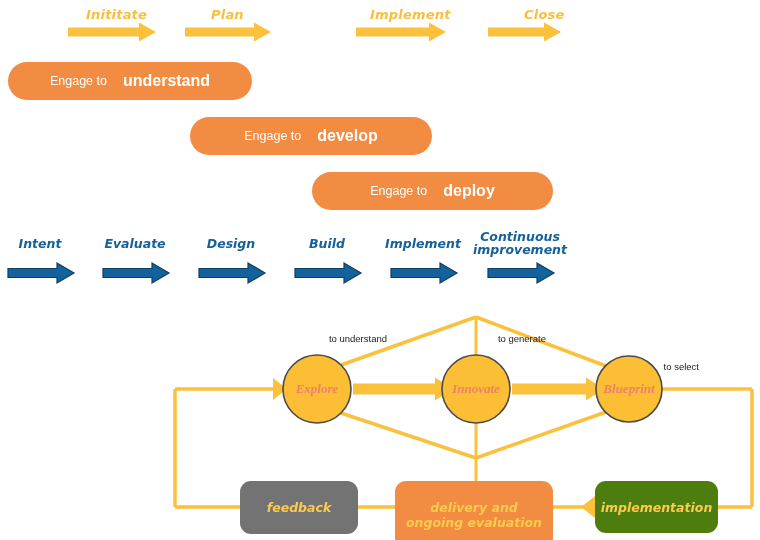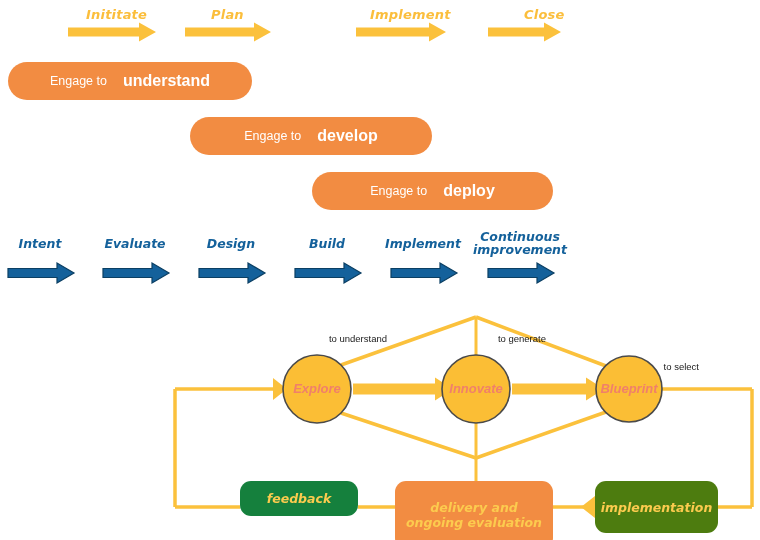--- a/index.html
+++ b/index.html
@@ -33,21 +33,21 @@
 
   
   .cap{
     position:absolute;color:#1a1a1a;font-size:9.5px;
     font-family:"Liberation Sans", sans-serif;white-space:nowrap;text-align:right;
   }
 
   
   .node-text{
     position:absolute;color:#F0806A;font-size:13px;font-style:italic;font-weight:600;
-    font-family:Liberation Sans, sans-serif;white-space:nowrap;text-align:center;
+    font-family:Liberation Serif, serif;white-space:nowrap;text-align:center;
   }
 
   
   .loopbox{
     position:absolute;background:#F28C42;border-radius:11px;
     display:flex;align-items:center;justify-content:center;text-align:center;
     color:#FCCB4E;font-size:12.5px;font-style:italic;font-weight:600;
     font-family:"DejaVu Sans", sans-serif;line-height:15px;box-sizing:border-box;padding:2px 6px;
   }
 </style>
@@ -140,18 +140,18 @@
       <div class="cap" style="left: 247px; width: 140px; top: 333px;">to understand</div>
       <div class="cap" style="left: 406px; width: 140px; top: 333px;">to generate</div>
       <div class="cap" style="left: 559px; width: 140px; top: 333px; margin-top: 28px;">to select</div>
     </div>
   <div id="cycleNodeText">
       <div class="node-text" style="left: 257px; width: 120px; top: 381px;">Explore</div>
       <div class="node-text" style="left: 416px; width: 120px; top: 381px;">Innovate</div>
       <div class="node-text" style="left: 569px; width: 120px; top: 381px;">Blueprint</div>
     </div>
   <div id="loopBoxes">
-      <div class="loopbox" style="left: 240px; top: 481px; width: 118px; height: 35px; background: #15803d; color: rgb(252, 203, 78);">feedback</div>
+      <div class="loopbox" style="left: 240px; top: 481px; width: 118px; height: 53px; background: #737373; color: rgb(252, 203, 78);">feedback</div>
       <div class="loopbox" style="left: 395px; top: 481px; width: 158px; height: 68px; background: rgb(242, 140, 66); color: rgb(252, 203, 78);">delivery and ongoing evaluation</div>
       <div class="loopbox" style="left: 595px; top: 481px; width: 123px; height: 52px; background: #4d7c0f; color: rgb(252, 203, 78);">implementation</div>
     </div>
 
 </div>
 
 </body></html>

